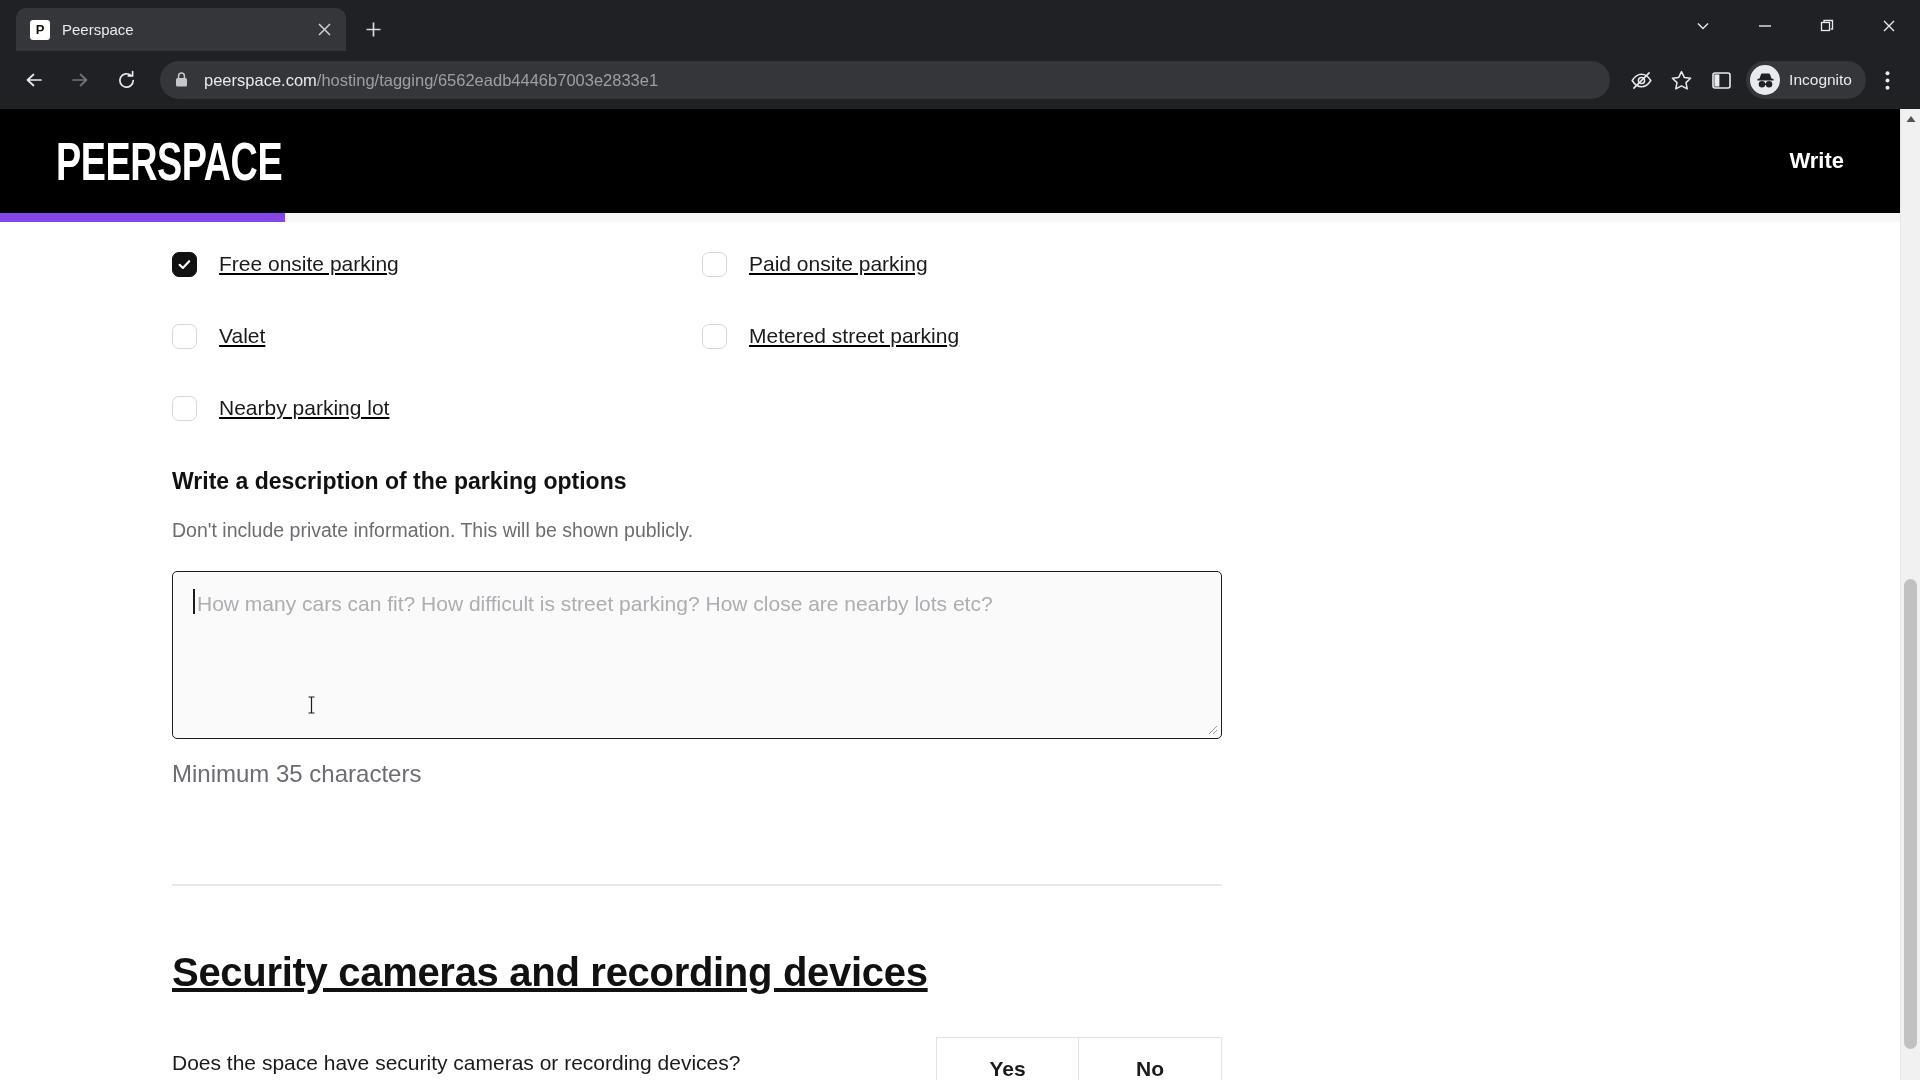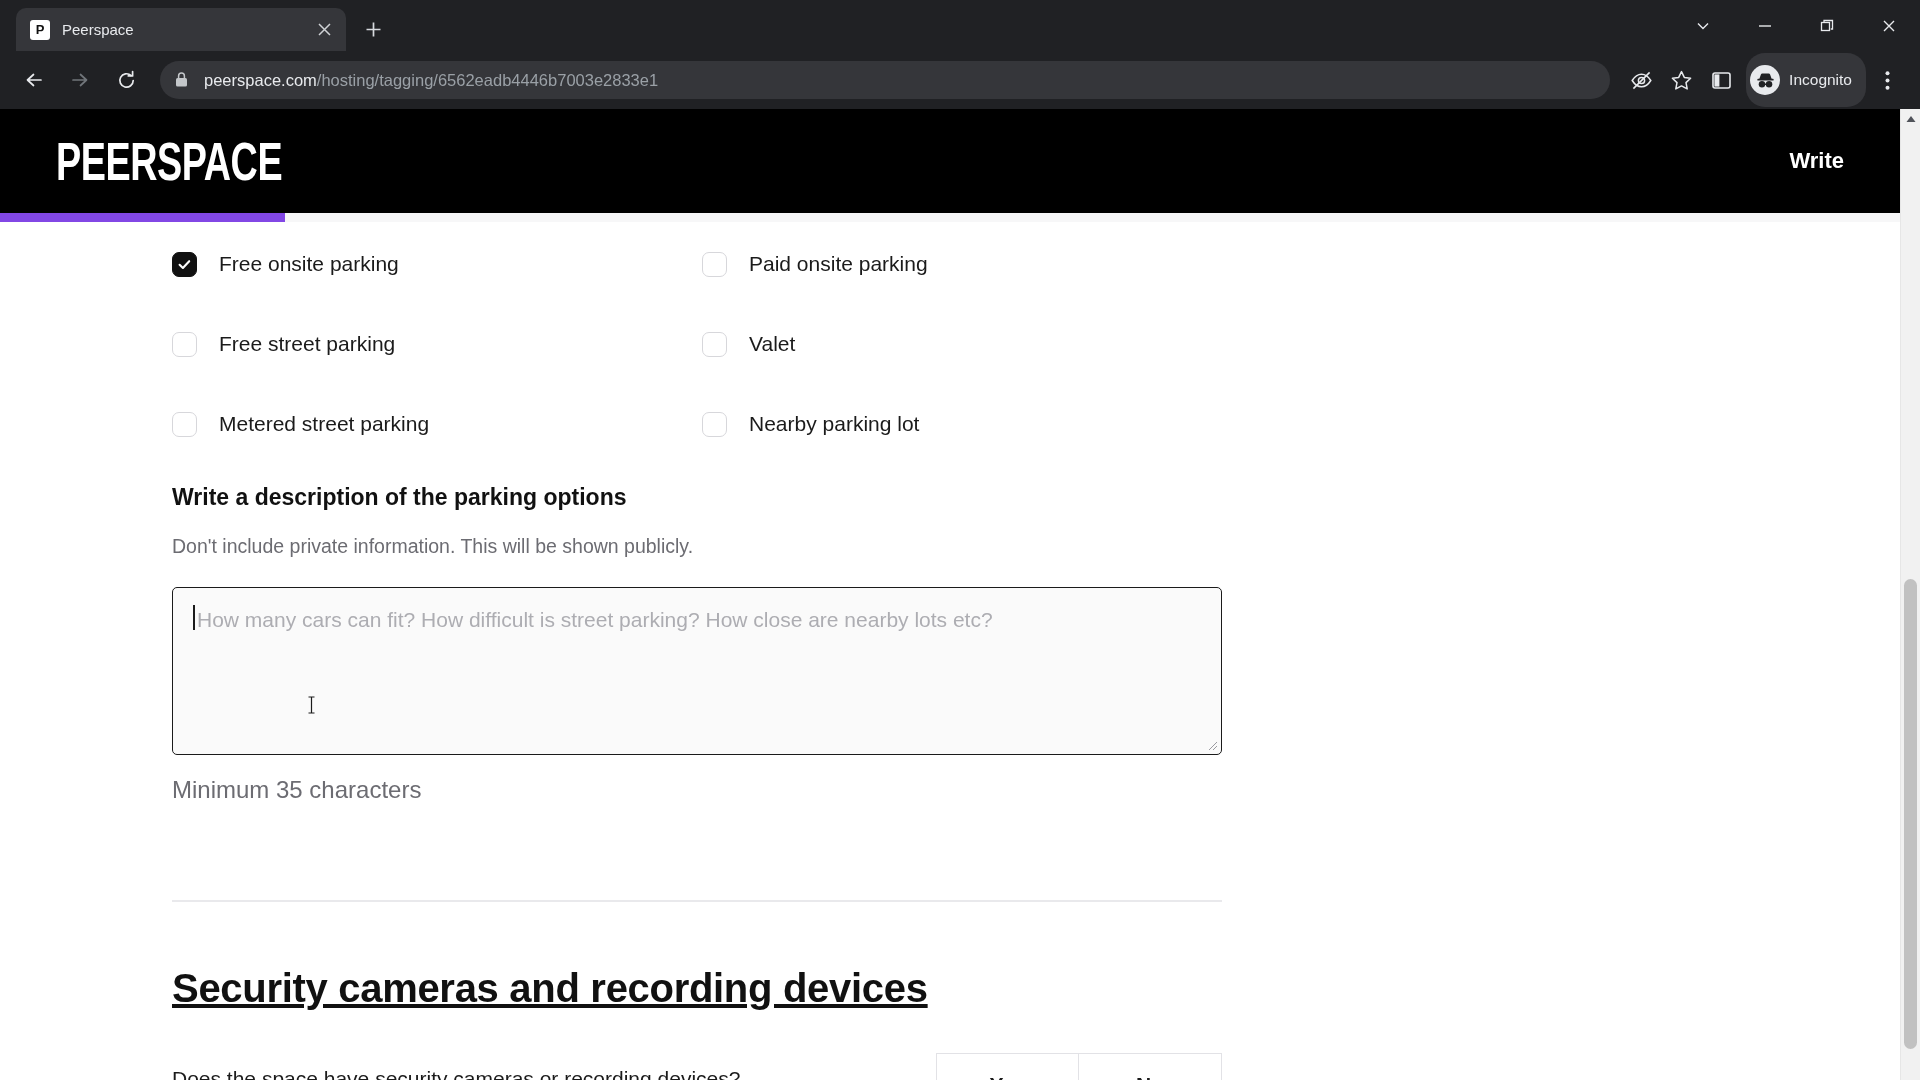--- a/index.html
+++ b/index.html
@@ -65,21 +65,21 @@
   }
   .omni-lock { width:18px; height:18px; flex:0 0 auto; color:#c4c7ca; margin-right:12px; }
   .omni-url { font-size:16.5px; color:#9aa0a6; white-space:nowrap; overflow:hidden; }
   .omni-url b { color:#e8eaed; font-weight:400; }
   .tb-icons { display:flex; align-items:center; flex:0 0 auto; }
   .tb-icon {
     width:38px; height:38px; display:flex; align-items:center; justify-content:center;
     color:#e8eaed; margin-left:2px;
   }
   .incognito-pill {
-    display:flex; align-items:center; height:54px; background:#35363a;
+    display:flex; align-items:center; height:38px; background:#35363a;
     border-radius:19px; padding:0 14px 0 4px; margin-left:6px;
   }
   .incog-avatar {
     width:30px; height:30px; border-radius:50%; background:#e8eaed;
     display:flex; align-items:center; justify-content:center; flex:0 0 auto;
   }
   .incog-label { color:#e8eaed; font-size:15.5px; margin-left:9px; }
 
   
   .viewport { flex:1; background:#ffffff; position:relative; overflow:hidden; display:flex; }
@@ -93,21 +93,21 @@
     color:#ffffff; font-weight:bold; font-size:46px; letter-spacing:-0.5px;
     transform:scaleX(0.82) scaleY(1.18); transform-origin:left center;
     font-family:"Liberation Sans", sans-serif;
   }
   .setup-label { margin-left:auto; color:#ffffff; font-size:22px; font-weight:bold; }
   .progress-track { height:9px; background:#f7f7f8; width:100%; }
   .progress-fill { height:9px; background:#8247e5; width:285px; }
 
   .content { padding:0 0 0 172px; }
 
-  .opts { display:grid; grid-template-columns:530px 1fr; row-gap:8px; margin-top:6px; }
+  .opts { display:grid; grid-template-columns:530px 1fr; row-gap:0; margin-top:6px;text-decoration:underline; }
   .opt { display:flex; align-items:center; height:72px; }
   .cbox {
     width:25px; height:25px; border-radius:7px; border:1.6px solid #d7d7db;
     background:#ffffff; flex:0 0 auto; display:flex; align-items:center; justify-content:center;
   }
   .cbox.checked { background:#111111; border-color:#111111; }
   .cbox.checked svg { display:block; }
   .opt-label { margin-left:22px; font-size:21px; color:#1b1b1b; }
 
   .sec-title { font-size:23px; font-weight:bold; color:#111111; margin-top:24px; }
@@ -291,24 +291,20 @@
                 </svg>
             </div>
             <div class="opt-label">Free onsite parking</div>
           </div>
           <div class="opt">
             <div class="cbox"></div>
             <div class="opt-label">Paid onsite parking</div>
           </div>
           <div class="opt">
             <div class="cbox"></div>
-            <div class="opt-label">Free street parking</div>
-          </div>
-          <div class="opt">
-            <div class="cbox"></div>
             <div class="opt-label">Valet</div>
           </div>
           <div class="opt">
             <div class="cbox"></div>
             <div class="opt-label">Metered street parking</div>
           </div>
           <div class="opt">
             <div class="cbox"></div>
             <div class="opt-label">Nearby parking lot</div>
           </div>

